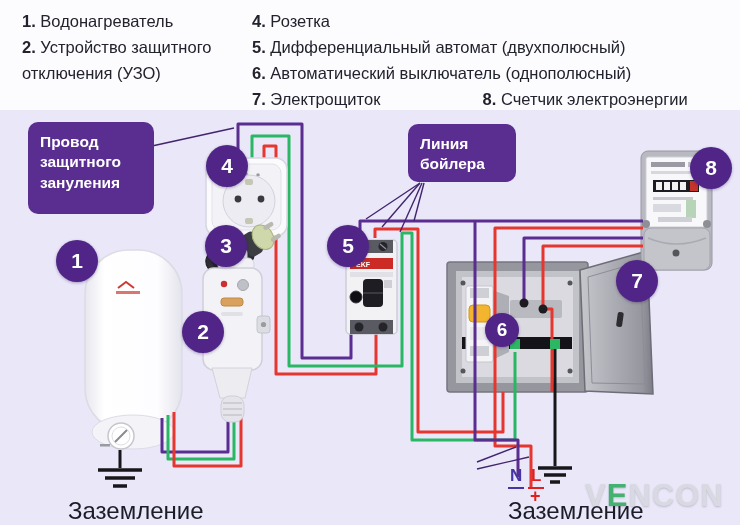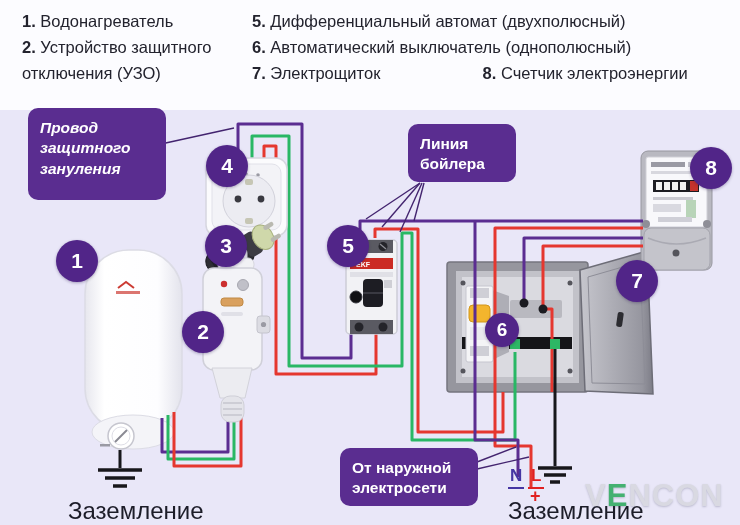--- a/index.html
+++ b/index.html
@@ -16,21 +16,21 @@
   .legend-col .num{font-weight:700;}
   .legend-item{display:block;}
   .legend-row{display:block;white-space:nowrap;}
   .legend-row .first{display:inline-block;width:226px;}
   .art{position:absolute;left:0;top:0;}
   .callout{
     position:absolute;background:#5a2d90;color:#fff;border-radius:10px;
     font-size:15.5px;font-weight:600;line-height:1.32;padding:10px 12px;
     box-sizing:border-box;
   }
-  .callout.provod{left:28px;top:108px;width:138px;height:92px;font-style:italic;}
+  .callout.provod{left:28px;top:122px;width:126px;height:92px;}
   .callout.liniya{left:408px;top:124px;width:108px;height:58px;padding-left:12px;}
   .callout.ot{left:340px;top:448px;width:138px;height:58px;}
   .marker{
     position:absolute;width:42px;height:42px;border-radius:50%;
     background:#512588;color:#fff;font-size:21px;font-weight:700;
     display:flex;align-items:center;justify-content:center;
     box-shadow:0 1px 3px rgba(40,20,80,.35);
   }
   .marker.small{width:34px;height:34px;font-size:19px;}
   .ground-label{position:absolute;font-size:24px;color:#1c1c28;}
@@ -50,20 +50,21 @@
 <div class="stage">
 
   <div class="legend-strip"></div>
 
   <div class="legend-col c1">
     <span class="legend-item"><span class="num">1.</span> <span>Водонагреватель</span></span>
     <span class="legend-item"><span class="num">2.</span> <span>Устройство защитного отключения (УЗО)</span></span>
   </div>
 
   <div class="legend-col c2">
+    <span class="legend-item"><span class="num">4.</span> <span>Розетка</span></span>
     <span class="legend-item"><span class="num">5.</span> <span>Дифференциальный автомат  (двухполюсный)</span></span>
     <span class="legend-item"><span class="num">6.</span> <span>Автоматический выключатель (однополюсный)</span></span>
     <span class="legend-row">
       <span class="first"><span class="num">7.</span> <span>Электрощиток</span></span>
       <span><span class="num">8.</span> <span>Счетчик электроэнергии</span></span>
     </span>
   </div>
 
   <svg class="art" width="740" height="525" viewBox="0 0 740 525">
     <defs>
@@ -247,21 +248,20 @@
     </g>
     <g stroke="#17171b" stroke-width="3.5">
       <line x1="538" y1="468" x2="572" y2="468"></line>
       <line x1="544" y1="475" x2="566" y2="475"></line>
       <line x1="550" y1="482" x2="560" y2="482"></line>
     </g>
   </svg>
 
   <div class="callout provod">Провод защитного зануления</div>
   <div class="callout liniya">Линия бойлера</div>
-  <div class="callout ot">От наружной электросети</div>
 
   <div class="marker" style="left:56px;top:240px;">1</div>
   <div class="marker" style="left:182px;top:311px;">2</div>
   <div class="marker" style="left:205px;top:225px;">3</div>
   <div class="marker" style="left:206px;top:145px;">4</div>
   <div class="marker" style="left:327px;top:225px;">5</div>
   <div class="marker small" style="left:485px;top:313px;">6</div>
   <div class="marker" style="left:616px;top:260px;">7</div>
   <div class="marker" style="left:690px;top:147px;">8</div>
 

